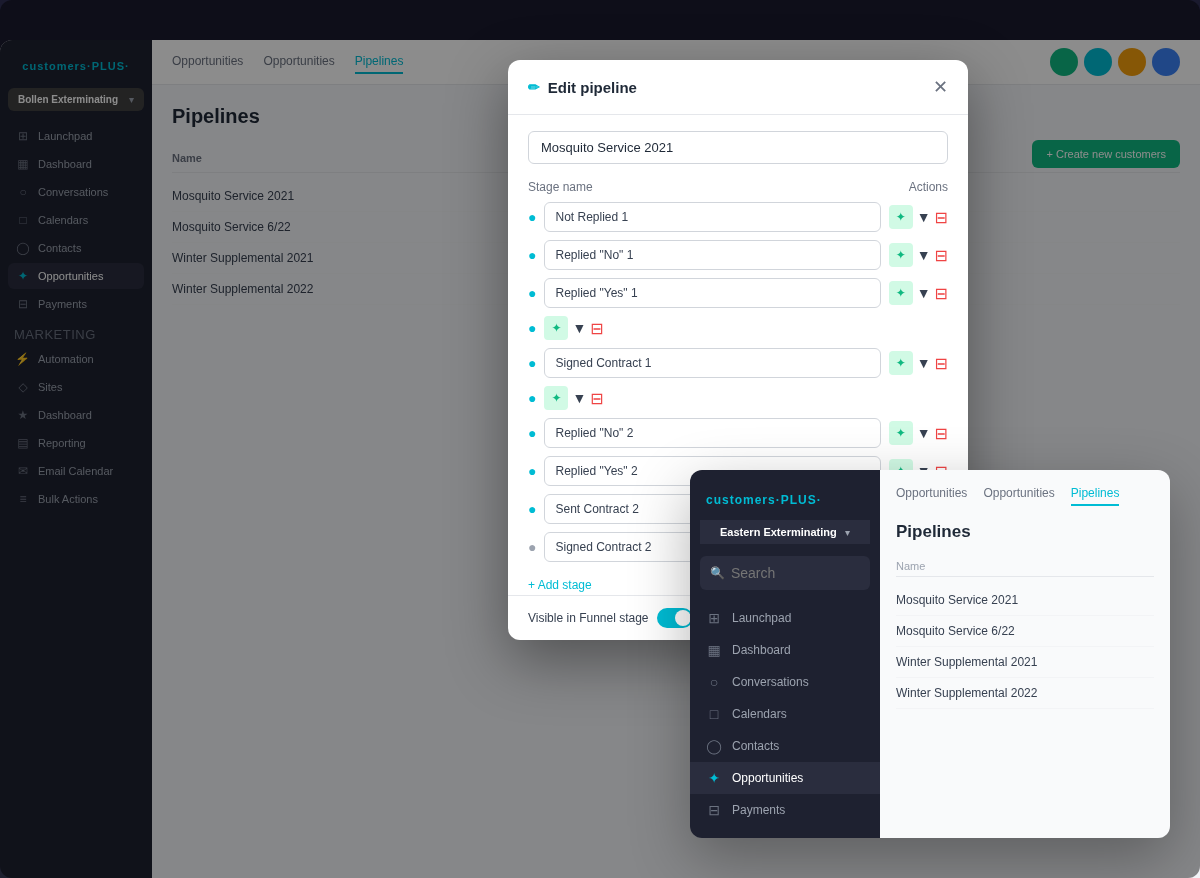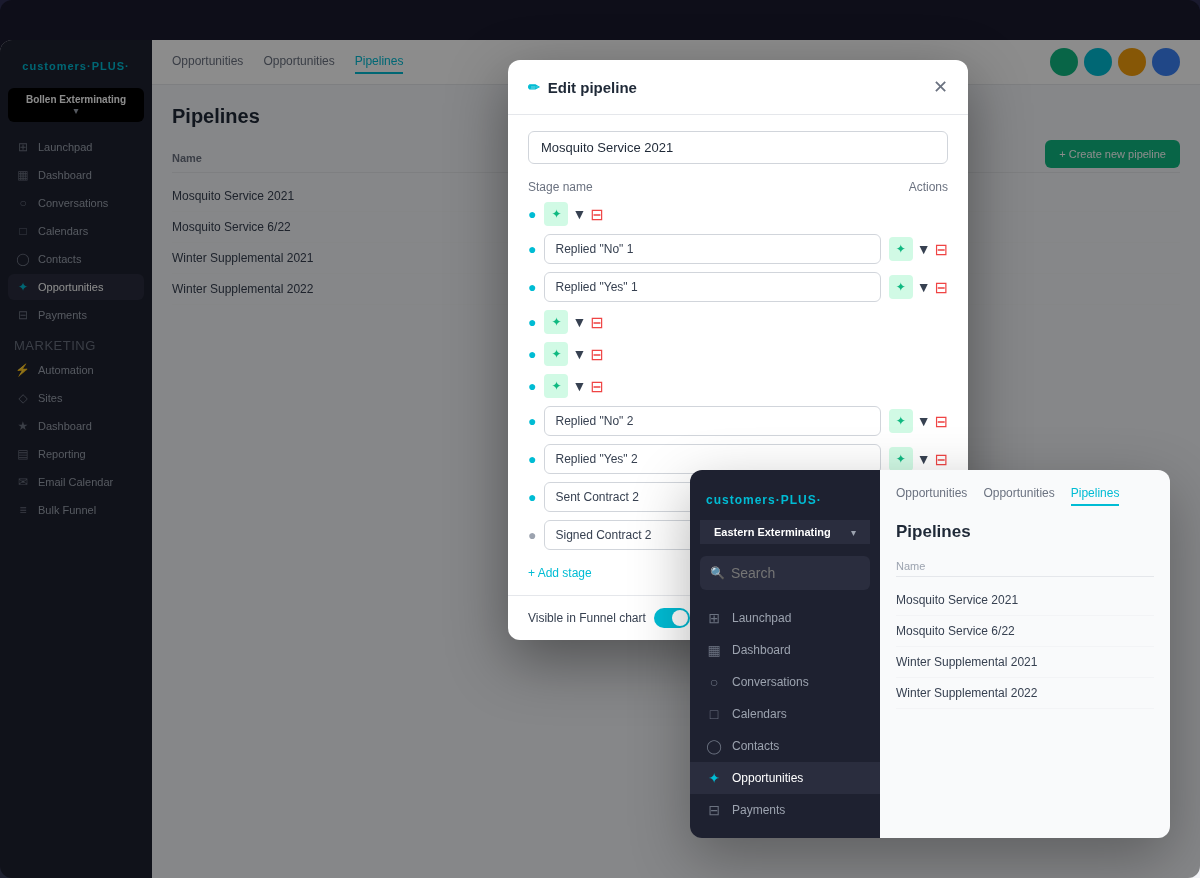--- a/index.html
+++ b/index.html
@@ -47,27 +47,26 @@
 
     .sidebar-logo {
       padding: 8px 12px 16px;
       display: flex;
       align-items: center;
       justify-content: center;
     }
 
     .sidebar-company {
       margin: 0 8px 12px;
-      background: #000000;
+      background: #404040;
       border-radius: 6px;
       padding: 6px 10px;
       display: flex;
       align-items: center;
       justify-content: space-between;
-      flex-direction: column;
     }
 
     .company-name {
       color: #fff;
       font-size: 10px;
       font-weight: 600;
     }
 
     .sidebar-nav {
       flex: 1;
@@ -400,21 +399,21 @@
     }
 
     .floating-logo {
       padding: 8px 16px 12px;
     }
 
     .floating-company-selector {
       margin: 0 10px 12px;
       background: #2a2d3e;
       border-radius: 0;
-      padding: 6px 14px;
+      padding: 6px 20px;
       display: flex;
       align-items: center;
       justify-content: space-between;
     }
 
     .floating-company-name {
       color: #fff;
       font-size: 11px;
       font-weight: 600;
     }
@@ -643,21 +642,21 @@
       <div class="sidebar-item">
         <span class="sidebar-icon">▤</span>
         <span class="sidebar-item-label">Reporting</span>
       </div>
       <div class="sidebar-item">
         <span class="sidebar-icon">✉</span>
         <span class="sidebar-item-label">Email Calendar</span>
       </div>
       <div class="sidebar-item">
         <span class="sidebar-icon">≡</span>
-        <span class="sidebar-item-label">Bulk Funnel</span>
+        <span class="sidebar-item-label">Bulk Actions</span>
       </div>
     </div>
   </div>
 
   <div class="main-content">
     <div class="top-bar">
       <div class="top-bar-tabs">
         <span class="top-tab">Opportunities</span>
         <span class="top-tab">Opportunities</span>
         <span class="top-tab active">Pipelines</span>
@@ -666,21 +665,21 @@
         <div style="display:flex;gap:6px;">
           <div class="avatar-circle" style="background:#10b981;"></div>
           <div class="avatar-circle" style="background:#00bcd4;"></div>
           <div class="avatar-circle" style="background:#f59e0b;"></div>
           <div class="avatar-circle" style="background:#3b82f6;"></div>
         </div>
       </div>
     </div>
     <div class="page-content" style="position:relative;">
       <h1 class="page-title">Pipelines</h1>
-      <button class="create-btn">+ Create new pipeline</button>
+      <button class="create-btn">+ Create new customers</button>
       <div class="table-header-row">
         <span class="col-name">Name</span>
       </div>
       <div class="table-row">
         <span class="table-row-name">Mosquito Service 2021</span>
       </div>
       <div class="table-row">
         <span class="table-row-name">Mosquito Service 6/22</span>
       </div>
       <div class="table-row">
@@ -706,20 +705,21 @@
   <div class="modal-body">
     <input type="text" class="modal-input" value="Mosquito Service 2021" style="">
     <div class="stage-header-row">
       <span class="stage-header-label">Stage name</span>
       <span class="stage-header-label">Actions</span>
     </div>
 
     
     <div class="stage-row">
       <span class="checkbox-icon">●</span>
+      <input type="text" class="stage-input" value="Not Replied 1" style="">
       <div class="stage-actions">
         <button class="action-btn-green">✦</button>
         <button class="action-btn-filter">▼</button>
         <button class="action-btn-delete">⊟</button>
       </div>
     </div>
     <div class="stage-row">
       <span class="checkbox-icon">●</span>
       <input type="text" class="stage-input" value="Replied &quot;No&quot; 1" style="">
       <div class="stage-actions">
@@ -740,20 +740,21 @@
     <div class="stage-row">
       <span class="checkbox-icon">●</span>
       <div class="stage-actions">
         <button class="action-btn-green">✦</button>
         <button class="action-btn-filter">▼</button>
         <button class="action-btn-delete">⊟</button>
       </div>
     </div>
     <div class="stage-row">
       <span class="checkbox-icon">●</span>
+      <input type="text" class="stage-input" value="Signed Contract 1" style="">
       <div class="stage-actions">
         <button class="action-btn-green">✦</button>
         <button class="action-btn-filter">▼</button>
         <button class="action-btn-delete">⊟</button>
       </div>
     </div>
     <div class="stage-row">
       <span class="checkbox-icon">●</span>
       <div class="stage-actions">
         <button class="action-btn-green">✦</button>
@@ -795,21 +796,21 @@
         <button class="action-btn-green">✦</button>
         <button class="action-btn-filter">▼</button>
         <button class="action-btn-delete">⊟</button>
       </div>
     </div>
 
     <button class="add-stage-btn">+ Add stage</button>
   </div>
   <div class="modal-footer">
     <div class="toggle-group">
-      <span class="toggle-label">Visible in Funnel chart</span>
+      <span class="toggle-label">Visible in Funnel stage</span>
       <div class="toggle"></div>
     </div>
     <div class="toggle-group">
       <span class="toggle-label">Visible in Pie chart</span>
     </div>
   </div>
 </div>
 
 <div class="floating-card">
 

